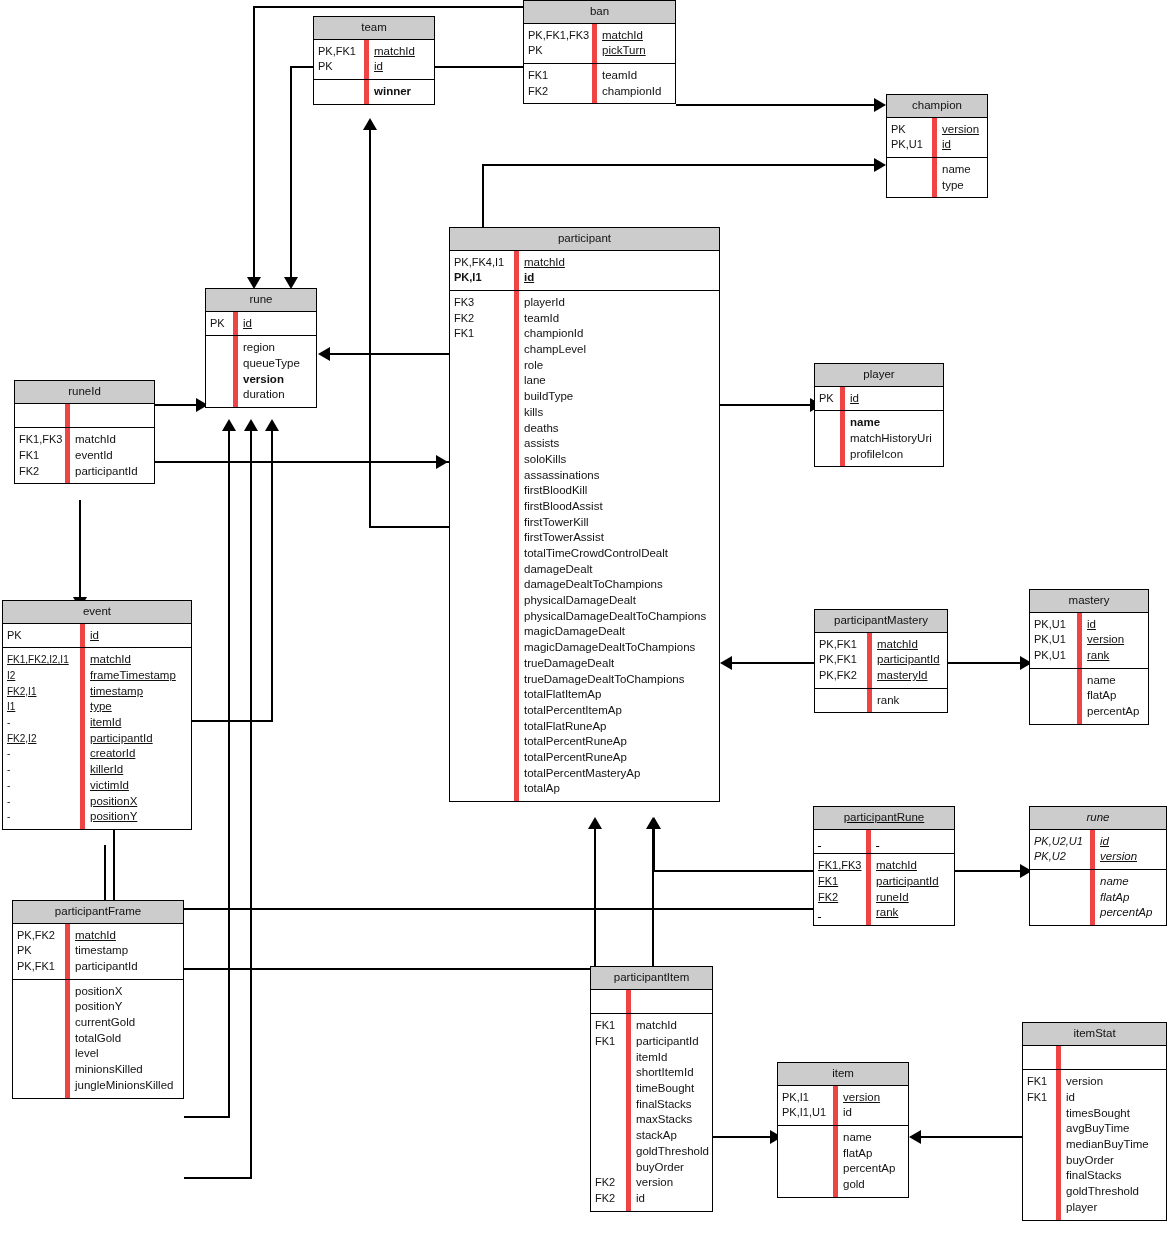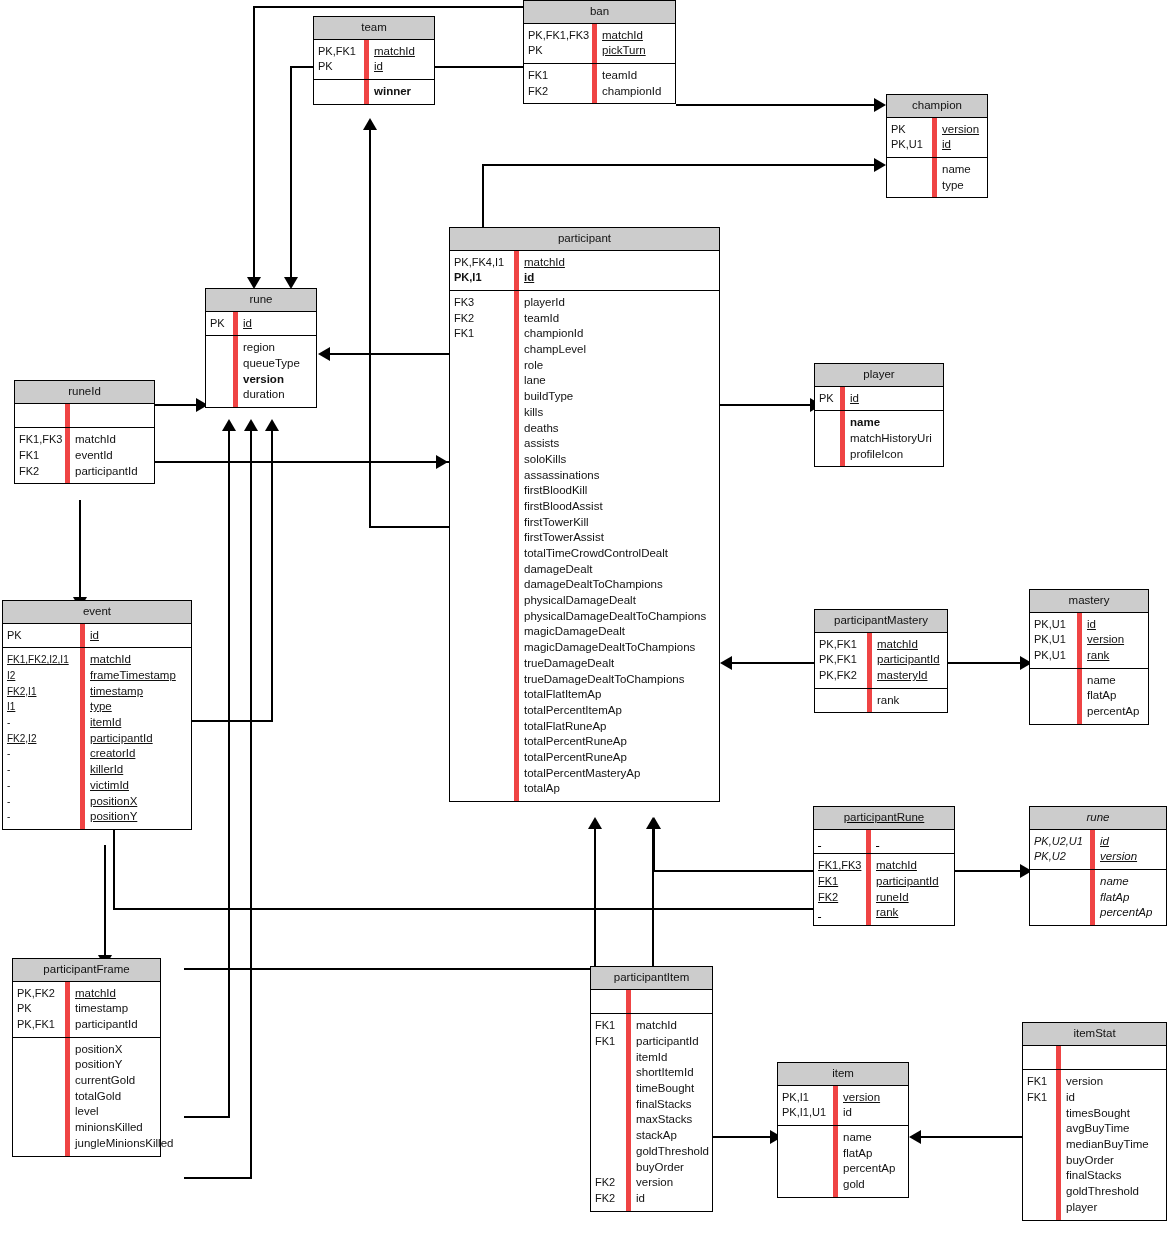--- a/index.html
+++ b/index.html
@@ -456,21 +456,21 @@
           <div>&nbsp;</div>
         </div>
       <div class="attcol">
         <div>name</div>
         <div>flatAp</div>
         <div>percentAp</div>
       </div>
     </div>
   </div>
 
-  <div class="ent" style="left:12px;top:958px;width:149px;">
+  <div class="ent" style="left:12px;top:900px;width:172px;">
     <div class="hdr">participantFrame</div>
     <div class="sect">
       <div class="keycol" style="width:57px;">
         <div>PK,FK2</div>
         <div>PK</div>
         <div>PK,FK1</div>
       </div>
       <div class="attcol">
         <div class="u">matchId</div>
         <div>timestamp</div>

